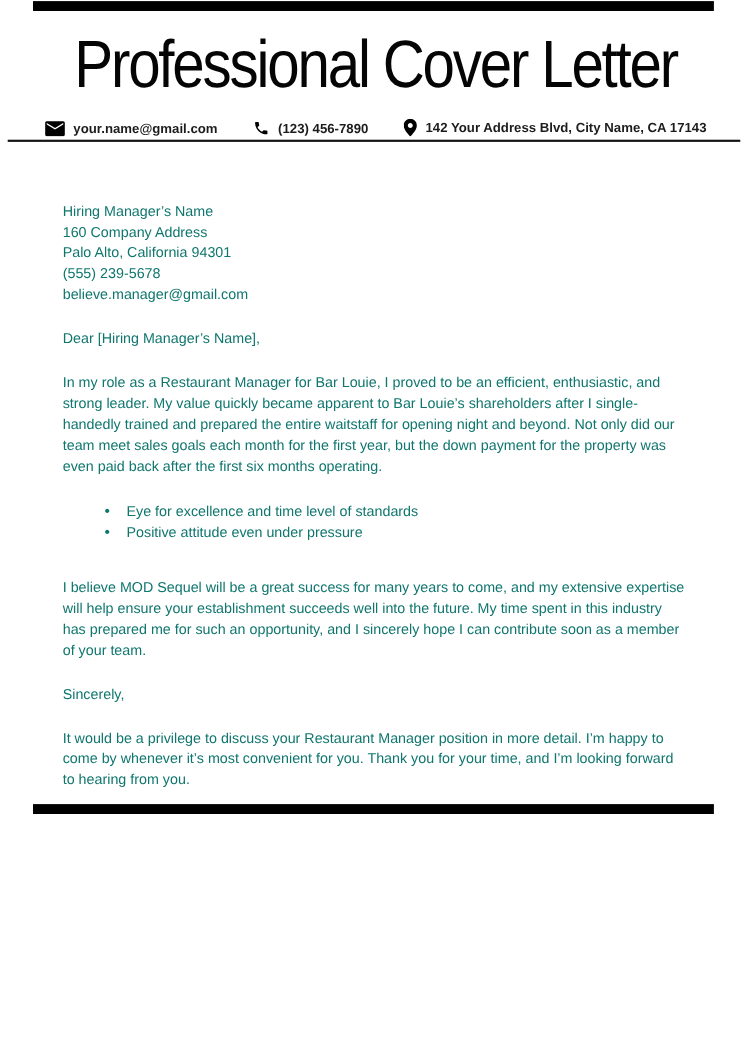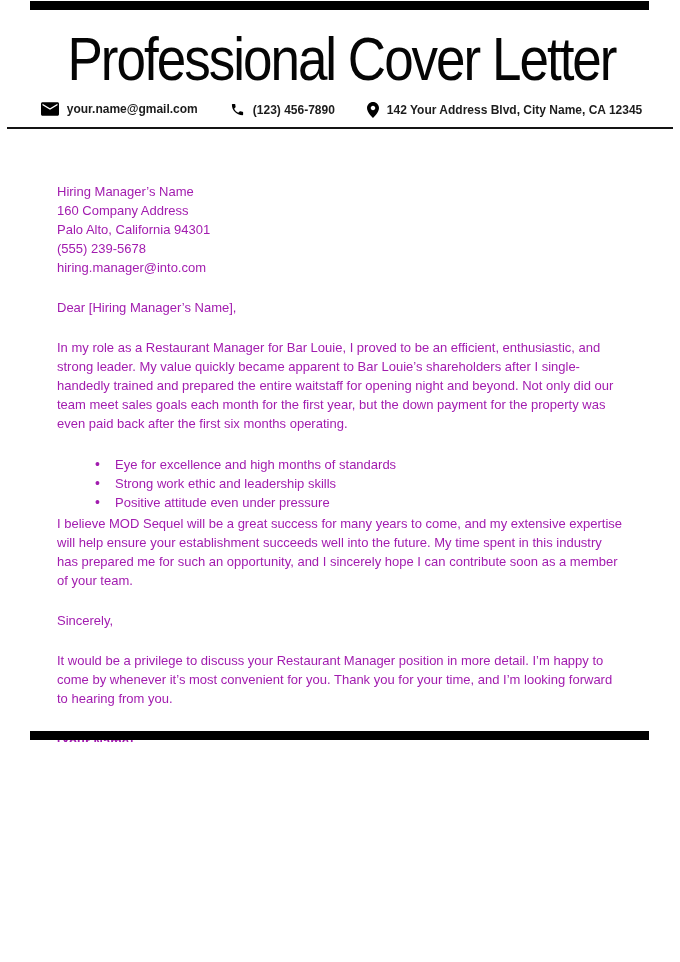--- a/index.html
+++ b/index.html
@@ -21,35 +21,35 @@
     font-size:53px;
     line-height:62px;
     font-weight:400;
     letter-spacing:-2px;
     color:#050505;
     transform:scaleY(1.15);
     transform-origin:center top;
     white-space:nowrap;
   }
   .contact-row{
-    display:flex;justify-content:center;align-items:flex-start;
+    display:flex;justify-content:center;align-items:flex-end;
     gap:32px;margin-top:16px;height:22px;
     font-size:12px;font-weight:600;color:#1c1c1c;
   }
   .contact-item{display:flex;align-items:center;gap:8px;white-space:nowrap;}
   .contact-item svg{display:block;}
   .divider{margin:3px -47px 0 -50px;border:none;border-top:2px solid #141414;height:0;}
-  .letter{color:#a21caf;font-size:13px;line-height:19px;}
+  .letter{color:#0f766e;font-size:13px;line-height:19px;}
   .recipient{margin-top:53px;}
   .recipient div{line-height:19px;}
   p.line{margin:21px 0 0;}
   ul.skills{margin:22px 0 0;padding:0 0 0 38px;}
   ul.skills li{list-style:none;position:relative;padding-left:20px;line-height:19px;}
   ul.skills li::before{content:"\2022";position:absolute;left:0;top:0;font-size:14px;}
-  p.after-list{margin-top:2px;}
+  p.after-list{margin-top:31px;}
   p.signature{margin-top:24px;font-weight:bold;}
 </style>
 </head>
 <body>
 
 <div class="page">
 
   <div class="frame-bar top"></div>
 
   <h1 class="title">Professional Cover Letter</h1>
@@ -70,45 +70,44 @@
           </svg>
       </span>
       <span>(123) 456-7890</span>
     </div>
     <div class="contact-item">
       <span>
         <svg width="12" height="16" viewBox="0 0 24 32">
             <path fill="#000" d="M12 0C5.4 0 0 5.4 0 12c0 9 12 20 12 20s12-11 12-20C24 5.4 18.6 0 12 0zm0 16.5c-2.5 0-4.5-2-4.5-4.5S9.5 7.5 12 7.5s4.5 2 4.5 4.5-2 4.5-4.5 4.5z"></path>
           </svg>
       </span>
-      <span>142 Your Address Blvd, City Name, CA 12345</span>
+      <span>142 Your Address Blvd, City Name, CA 17143</span>
     </div>
   </div>
 
   <hr class="divider">
 
   <div class="letter">
 
     <div class="recipient">
       <div>Hiring Manager’s Name</div>
       <div>160 Company Address</div>
       <div>Palo Alto, California 94301</div>
       <div>(555) 239-5678</div>
-      <div>hiring.manager@into.com</div>
+      <div>believe.manager@gmail.com</div>
     </div>
 
     <p class="line">Dear [Hiring Manager’s Name],</p>
 
 
     <p class="line">In my role as a Restaurant Manager for Bar Louie, I proved to be an efficient, enthusiastic, and strong leader. My value quickly became apparent to Bar Louie’s shareholders after I single-handedly trained and prepared the entire waitstaff for opening night and beyond. Not only did our team meet sales goals each month for the first year, but the down payment for the property was even paid back after the first six months operating.</p>
 
 
     <ul class="skills">
-      <li>Eye for excellence and high months of standards</li>
-      <li>Strong work ethic and leadership skills</li>
+      <li>Eye for excellence and time level of standards</li>
       <li>Positive attitude even under pressure</li>
     </ul>
 
     <p class="line after-list">I believe MOD Sequel will be a great success for many years to come, and my extensive expertise will help ensure your establishment succeeds well into the future. My time spent in this industry has prepared me for such an opportunity, and I sincerely hope I can contribute soon as a member of your team.</p>
 
     <p class="line">Sincerely,</p>
 
     <p class="line">It would be a privilege to discuss your Restaurant Manager position in more detail. I’m happy to come by whenever it’s most convenient for you. Thank you for your time, and I’m looking forward to hearing from you.</p>
 
     <p class="line signature">[Your Name]</p>

